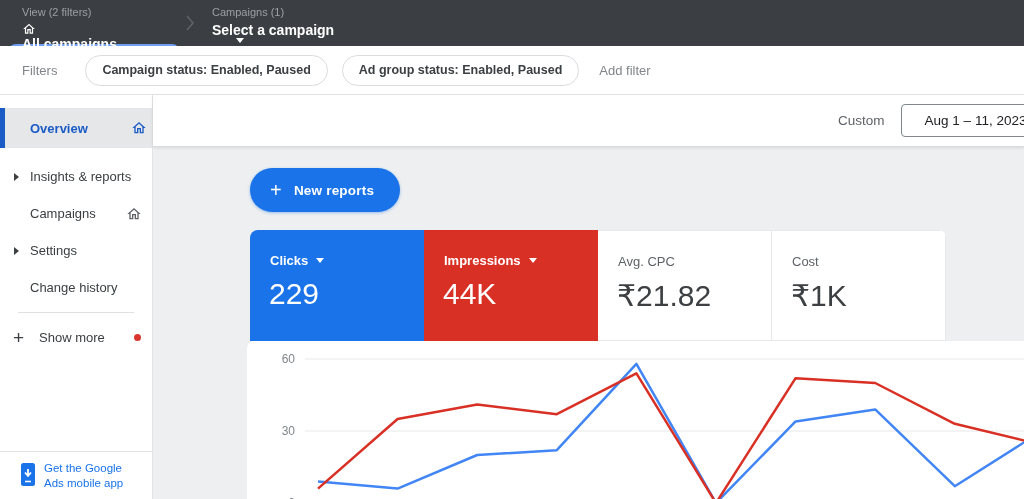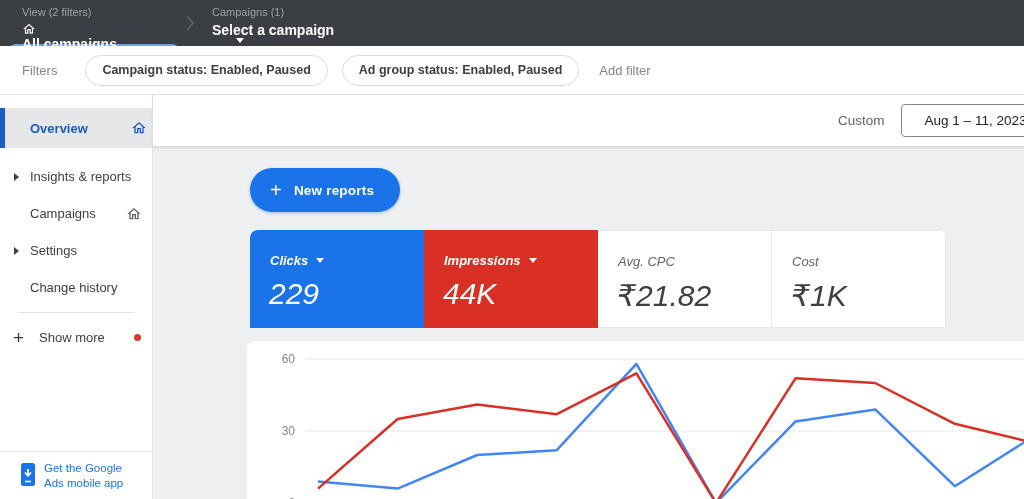--- a/index.html
+++ b/index.html
@@ -47,21 +47,21 @@
   .daterange { position:absolute; left:685px; top:0; height:100%; display:flex; align-items:center; gap:16px; }
   .daterange .mode { font-size:13.5px; color:#5f6368; }
   .datebox { width:150px; height:33px; border:1px solid #80868b; border-radius:4px; background:#fff; display:flex; align-items:center; justify-content:center; font-size:13.5px; color:#202124; cursor:pointer; }
 
   .new-campaign { position:absolute; left:97px; top:73px; height:44px; border:none; border-radius:22px; background:#1a73e8; color:#fff; display:flex; align-items:center; padding:0 26px 0 20px; font-family:inherit; font-size:13.5px; font-weight:bold; letter-spacing:.2px; cursor:pointer; box-shadow:0 1px 3px rgba(26,115,232,.4); }
   .new-campaign .plus { font-size:20px; font-weight:400; margin-right:12px; line-height:1; }
 
   .chart-card { position:absolute; left:94px; top:246px; width:783px; height:180px; background:#fff; border-radius:8px 0 0 0; }
 
   .cards { position:absolute; left:97px; top:135px; width:696px; height:111px; display:flex; border-radius:8px 8px 0 0; overflow:hidden; }
-  .card { position:relative; width:174px; height:98px; cursor:pointer;font-style:italic; }
+  .card { position:relative; width:174px; height:111px; cursor:pointer; }
   .card .clabel-row { position:absolute; left:20px; top:23px; display:flex; align-items:center; }
   .card .clabel { font-size:13px; }
   .card .cvalue { position:absolute; left:19px; top:47px; font-size:30px; }
   .card.colored .clabel { color:#fff; font-weight:bold; }
   .card.colored .cvalue { color:#fff; }
   .card .mcaret { width:0; height:0; border-left:4.5px solid transparent; border-right:4.5px solid transparent; border-top:5px solid #fff; margin-left:8px; }
   .card.white { background:#fff; border:1px solid #e7e9e9; border-left:0; }
   .card.white .clabel { color:#5f6368;text-align:right; }
   .card.white .cvalue { color:#3c4043; }
 

